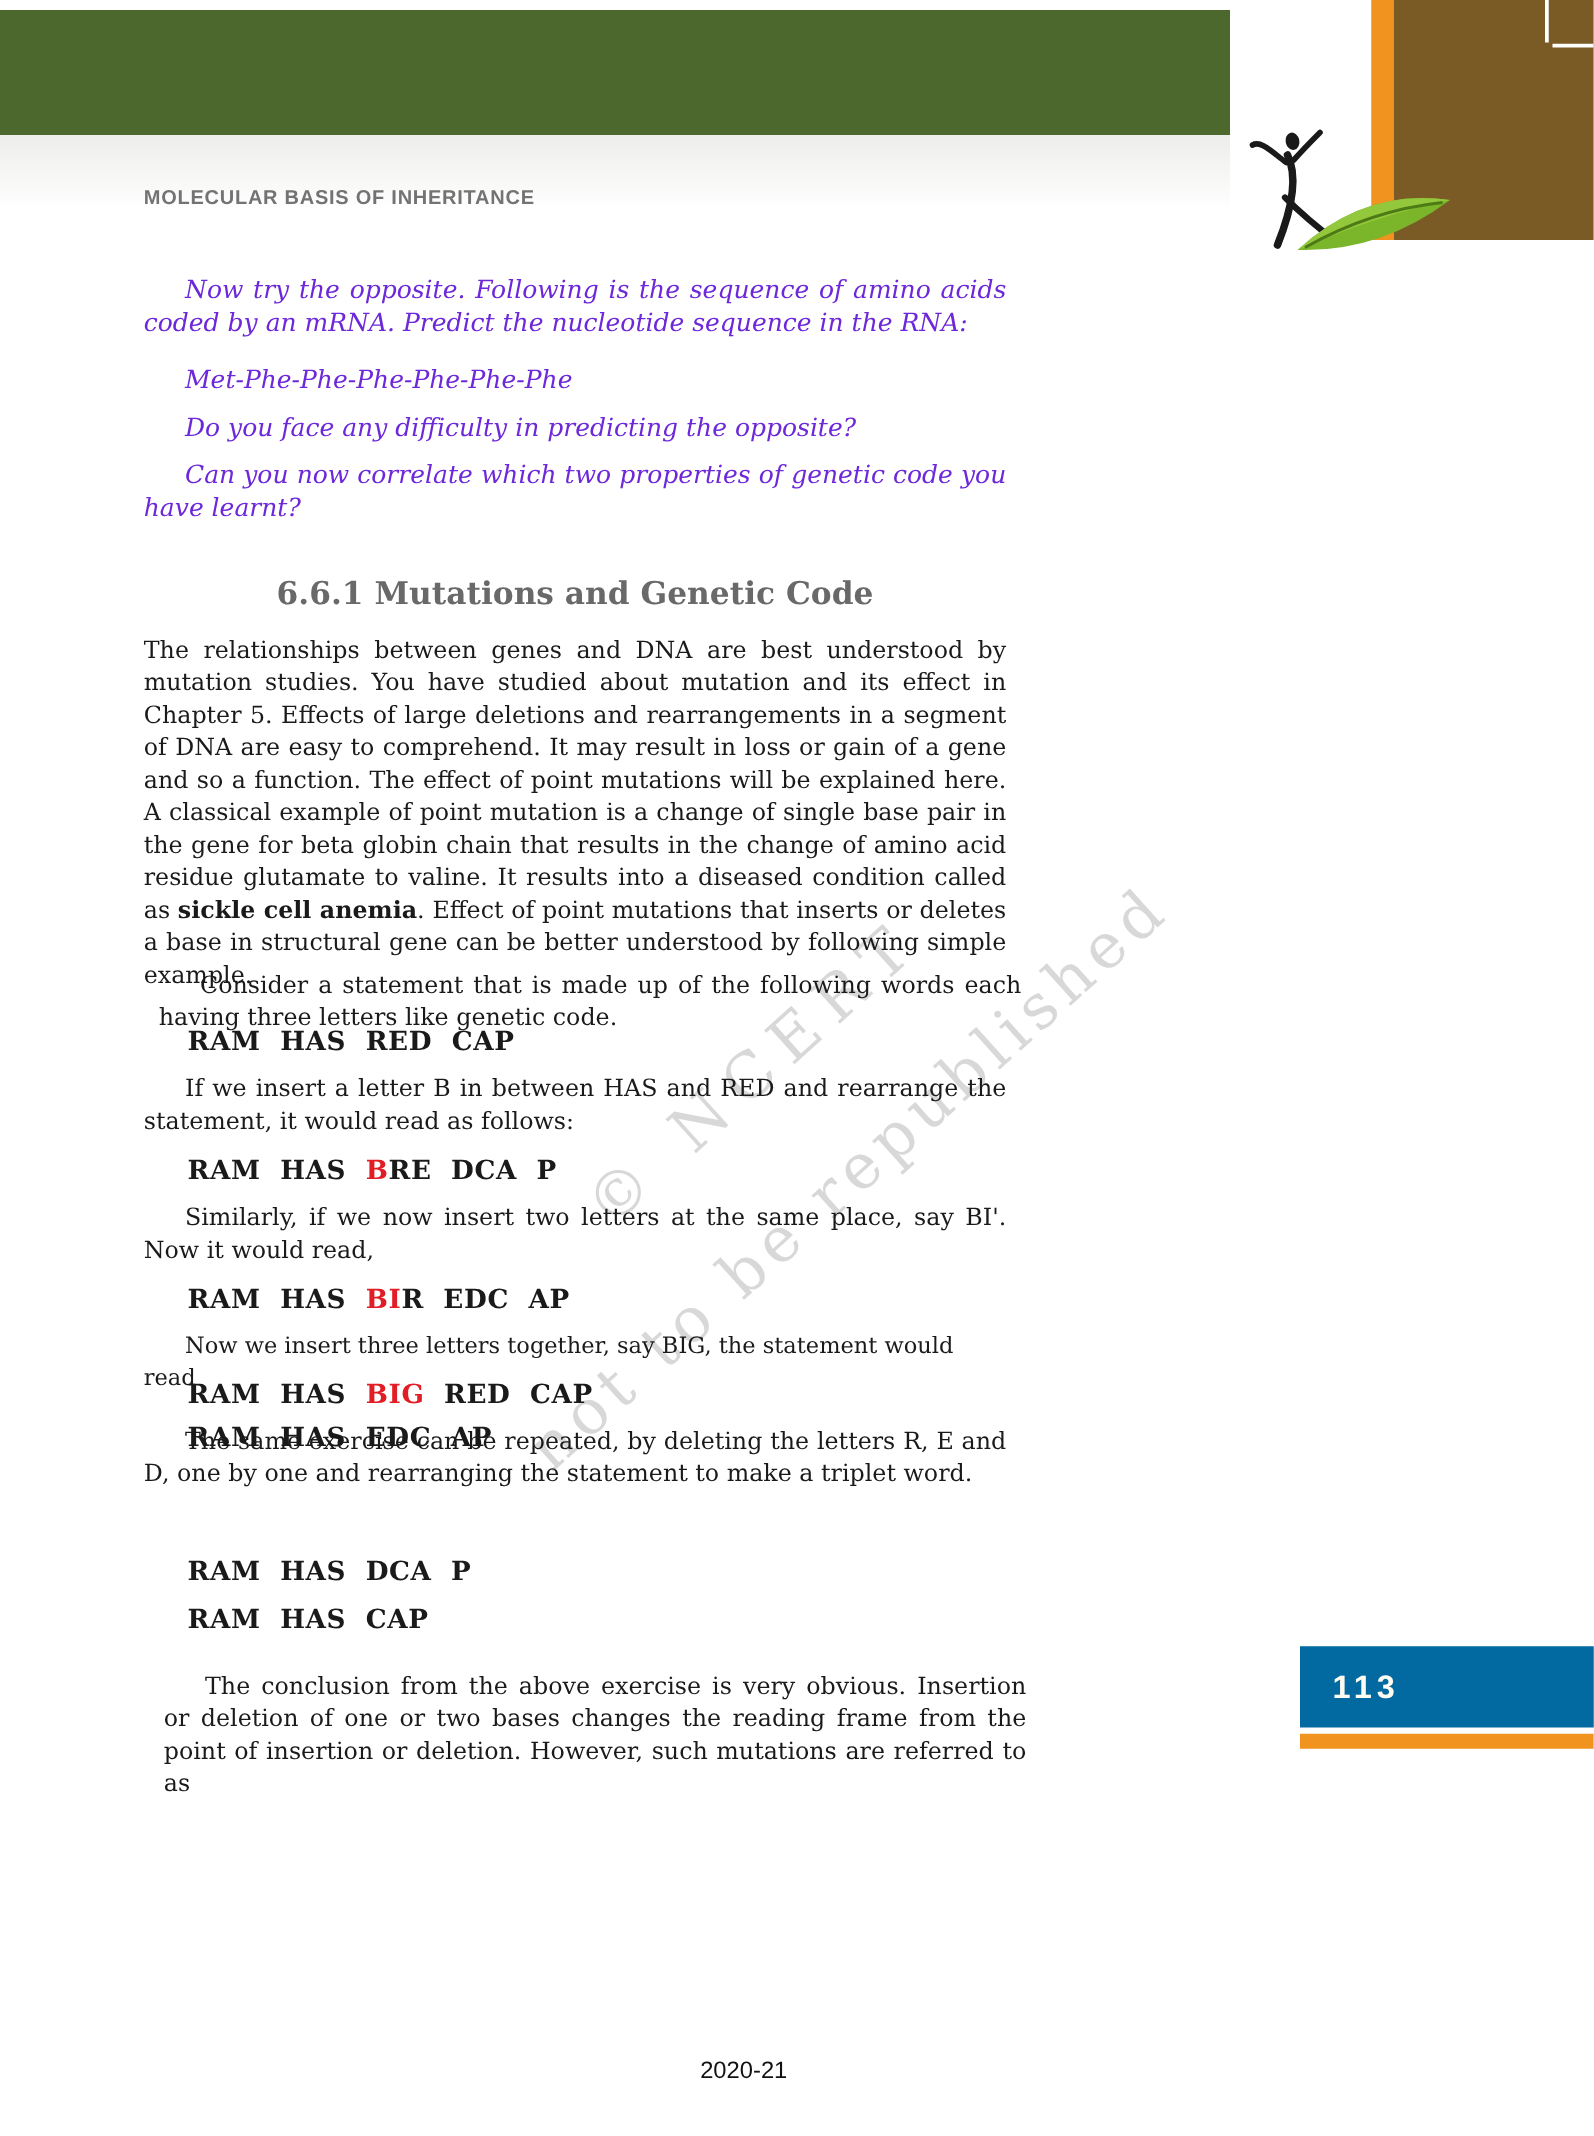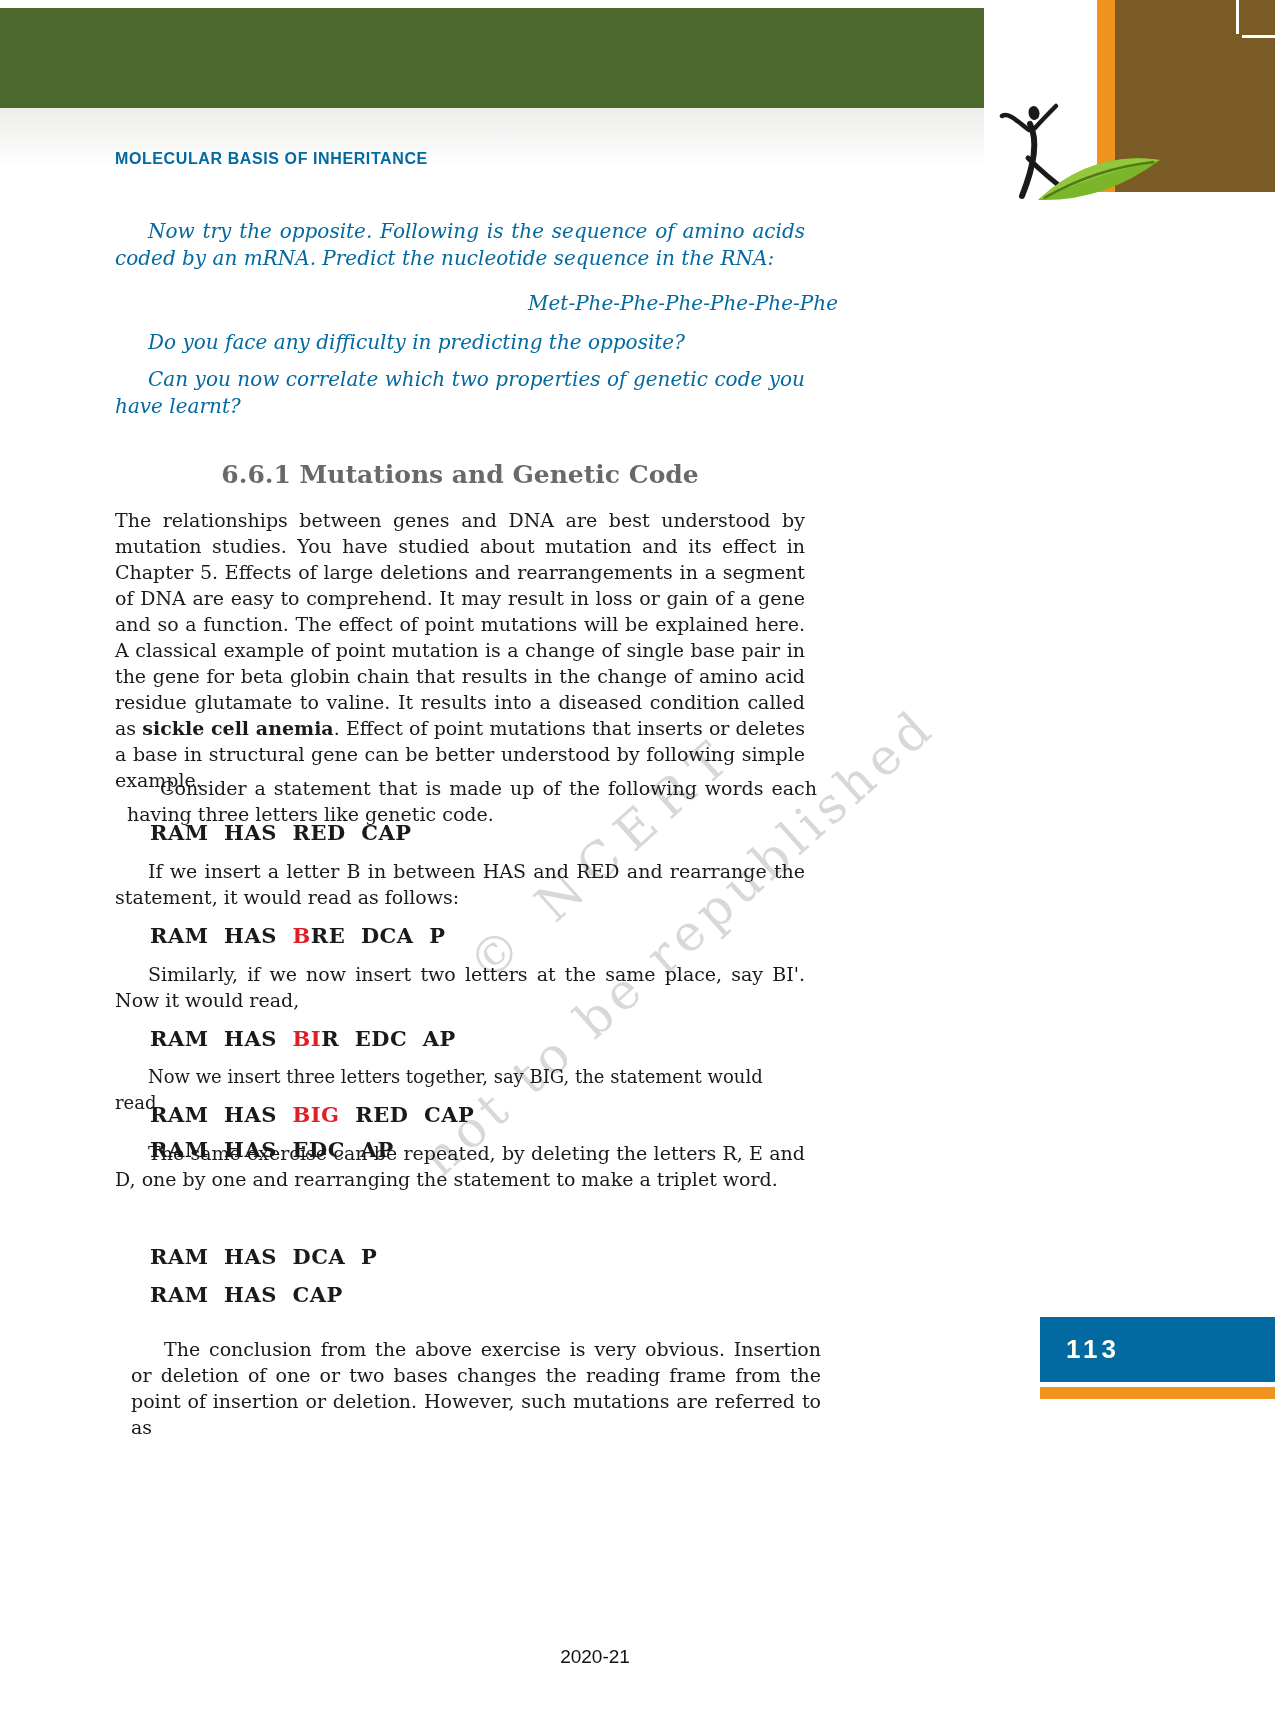--- a/index.html
+++ b/index.html
@@ -11,25 +11,25 @@
   .green-bar{left:0;top:8px;width:984px;height:100px;background:#4d682c;}
   .top-shade{left:0;top:108px;width:984px;height:60px;
              background:linear-gradient(#ededeb,rgba(255,255,255,0));}
   .brown-block{left:1115px;top:0;width:160px;height:192px;background:#7a5a25;}
   .orange-strip{left:1097px;top:0;width:18px;height:192px;background:#f0931f;}
   .corner-mark-v{left:1236px;top:0;width:3px;height:34px;background:#ffffff;}
   .corner-mark-h{left:1242px;top:35px;width:33px;height:3px;background:#ffffff;}
 
   
   .running-header{left:115px;top:150px;font-family:"Liberation Sans",sans-serif;
-                  font-size:16px;font-weight:bold;letter-spacing:.6px;color:#0369a1;}
+                  font-size:16px;font-weight:bold;letter-spacing:.6px;color:#737373;}
 
   
   .col{left:115px;width:690px;font-size:19px;line-height:26px;text-align:justify;}
-  .italic{font-style:italic;font-size:20px;line-height:27px;color:#0369a1;}
+  .italic{font-style:italic;font-size:20px;line-height:27px;color:#6d28d9;}
   .indent{text-indent:33px;}
   .heading{font-size:25px;font-weight:bold;color:#696969;line-height:30px;text-align:center;}
   .stmt{font-weight:bold;font-size:21px;white-space:pre;padding-left:35px;
         letter-spacing:.5px;text-align:left;line-height:26px;}
   .red{color:#e11d26;}
   .tight{font-size:18px;}
   .justify-last{text-align-last:justify;}
 
   
   .watermark{left:300px;top:640px;width:680px;height:520px;display:flex;flex-direction:column;
@@ -74,21 +74,21 @@
   </div>
 
   <div class="abs running-header">MOLECULAR BASIS OF INHERITANCE</div>
 
   <div class="abs watermark">
     <div class="wm1">© NCERT</div>
     <div class="wm2">not to be republished</div>
   </div>
 
   <p class="abs col italic indent" style="top:198px;">Now try the opposite.  Following is the sequence of amino acids coded by an mRNA. Predict the nucleotide sequence in the RNA:</p>
-  <p class="abs col italic" style="top:270px;padding-left:33px;text-align:right;">Met-Phe-Phe-Phe-Phe-Phe-Phe</p>
+  <p class="abs col italic" style="top:270px;padding-left:33px;text-align:left;">Met-Phe-Phe-Phe-Phe-Phe-Phe</p>
   <p class="abs col italic" style="top:309px;padding-left:33px;text-align:left;">Do you face any difficulty in predicting the opposite?</p>
   <p class="abs col italic indent" style="top:346px;">Can you now correlate which two properties of genetic code you have learnt?</p>
 
   <h2 class="abs col heading" style="top:460px;margin:0;">6.6.1 Mutations and Genetic Code</h2>
 
   <p class="abs col" style="top:507px;margin:0;"><span>The relationships between genes and DNA are best understood by mutation studies. You have studied about mutation and its effect in Chapter 5.  Effects of large deletions and rearrangements in a segment of DNA are easy to comprehend.  It may result in loss or gain of a gene and so a function.  The effect of point mutations will be explained here.  A classical example of point mutation is a change of single base pair in the gene for beta globin chain that results in the change of amino acid residue glutamate to valine. It results into a diseased condition called as </span><b>sickle cell anemia</b><span>. Effect of point mutations that inserts or deletes a base in structural gene can be better understood by following simple example.</span></p>
 
   <p class="abs col indent" style="top:763px;margin:12px;">Consider a statement that is made up of the following words each having three letters like genetic code.</p>
 
   <div class="abs col stmt" style="top:820px;">RAM  HAS  RED  CAP</div>

